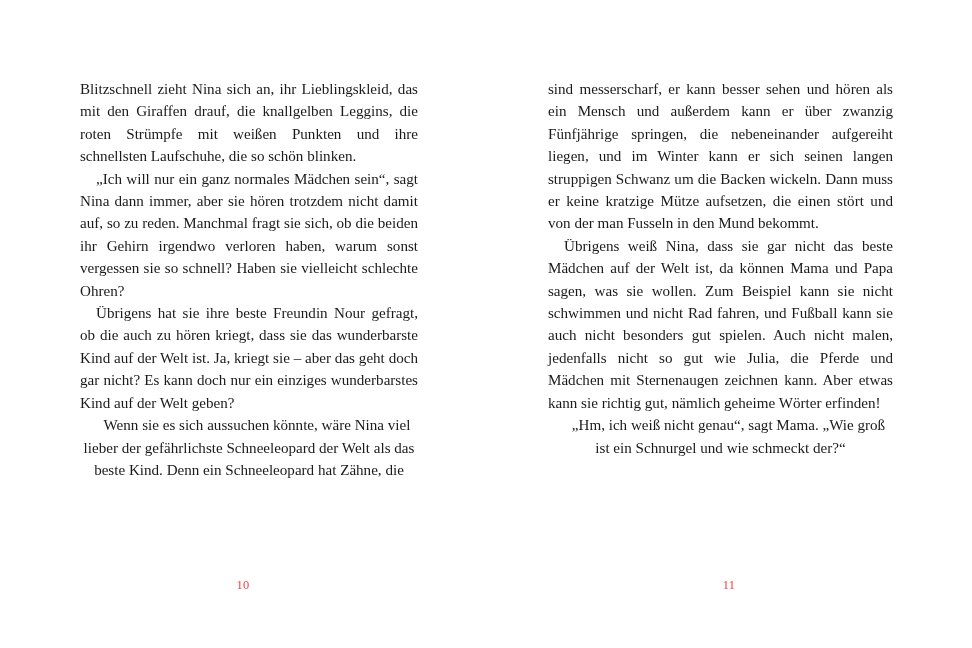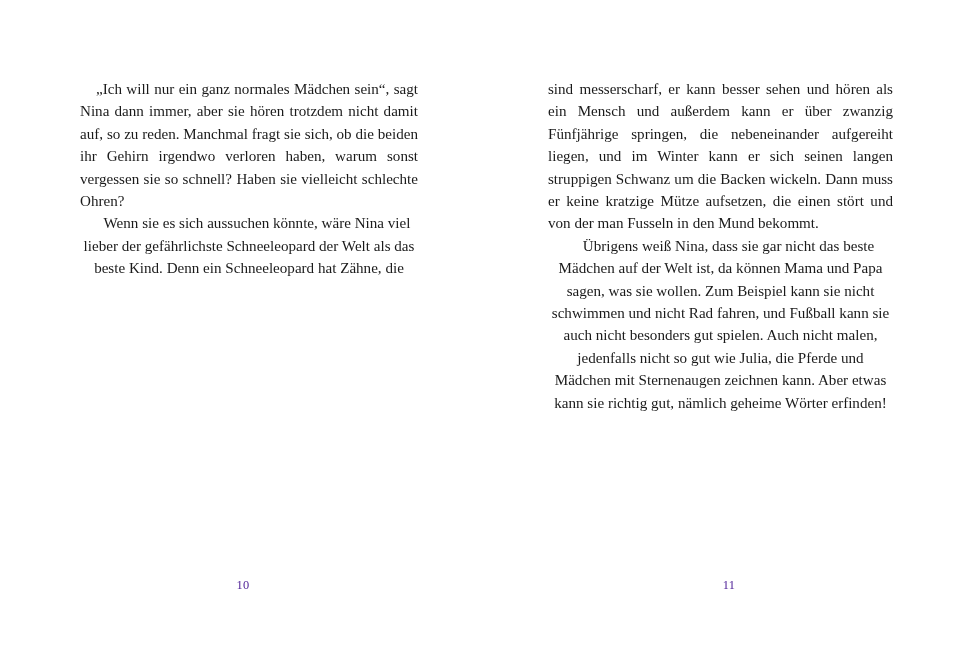--- a/index.html
+++ b/index.html
@@ -57,38 +57,41 @@
   }
   .text-block p:last-child {
     text-align: center;
   }
   .folio {
     position: absolute;
     top: 578px;
     width: 100%;
     text-align: center;
     font-size: 12.4px;
-    color: #4c1d95;
+    color: #ef4444;
     letter-spacing: 0.4px;
   }
 </style>
 </head>
 <body>
 
 <div class="page-spread">
 
   <div class="page page-left">
     <div class="text-block">
+      <p class="no-indent">Blitzschnell zieht Nina sich an, ihr Lieblingskleid, das mit den Giraffen drauf, die knallgelben Leggins, die roten Strümpfe mit weißen Punkten und ihre schnellsten Laufschuhe, die so schön blinken.</p>
       <p>„Ich will nur ein ganz normales Mädchen sein“, sagt Nina dann immer, aber sie hören trotzdem nicht damit auf, so zu reden. Manchmal fragt sie sich, ob die beiden ihr Gehirn irgendwo verloren haben, warum sonst vergessen sie so schnell? Haben sie vielleicht schlechte Ohren?</p>
+      <p>Übrigens hat sie ihre beste Freundin Nour gefragt, ob die auch zu hören kriegt, dass sie das wunderbarste Kind auf der Welt ist. Ja, kriegt sie – aber das geht doch gar nicht? Es kann doch nur ein einziges wunderbarstes Kind auf der Welt geben?</p>
       <p>Wenn sie es sich aussuchen könnte, wäre Nina viel lieber der gefährlichste Schneeleopard der Welt als das beste Kind. Denn ein Schneeleopard hat Zähne, die</p>
     </div>
     <div class="folio">10</div>
   </div>
 
   <div class="page page-right">
     <div class="text-block">
       <p class="no-indent">sind messerscharf, er kann besser sehen und hören als ein Mensch und außerdem kann er über zwanzig Fünfjährige springen, die nebeneinander aufgereiht liegen, und im Winter kann er sich seinen langen struppigen Schwanz um die Backen wickeln. Dann muss er keine kratzige Mütze aufsetzen, die einen stört und von der man Fusseln in den Mund bekommt.</p>
       <p>Übrigens weiß Nina, dass sie gar nicht das beste Mädchen auf der Welt ist, da können Mama und Papa sagen, was sie wollen. Zum Beispiel kann sie nicht schwimmen und nicht Rad fahren, und Fußball kann sie auch nicht besonders gut spielen. Auch nicht malen, jedenfalls nicht so gut wie Julia, die Pferde und Mädchen mit Sternenaugen zeichnen kann. Aber etwas kann sie richtig gut, nämlich geheime Wörter erfinden!</p>
+      <p>„Hm, ich weiß nicht genau“, sagt Mama. „Wie groß ist ein Schnurgel und wie schmeckt der?“</p>
     </div>
     <div class="folio">11</div>
   </div>
 
 </div>
 
 </body></html>

